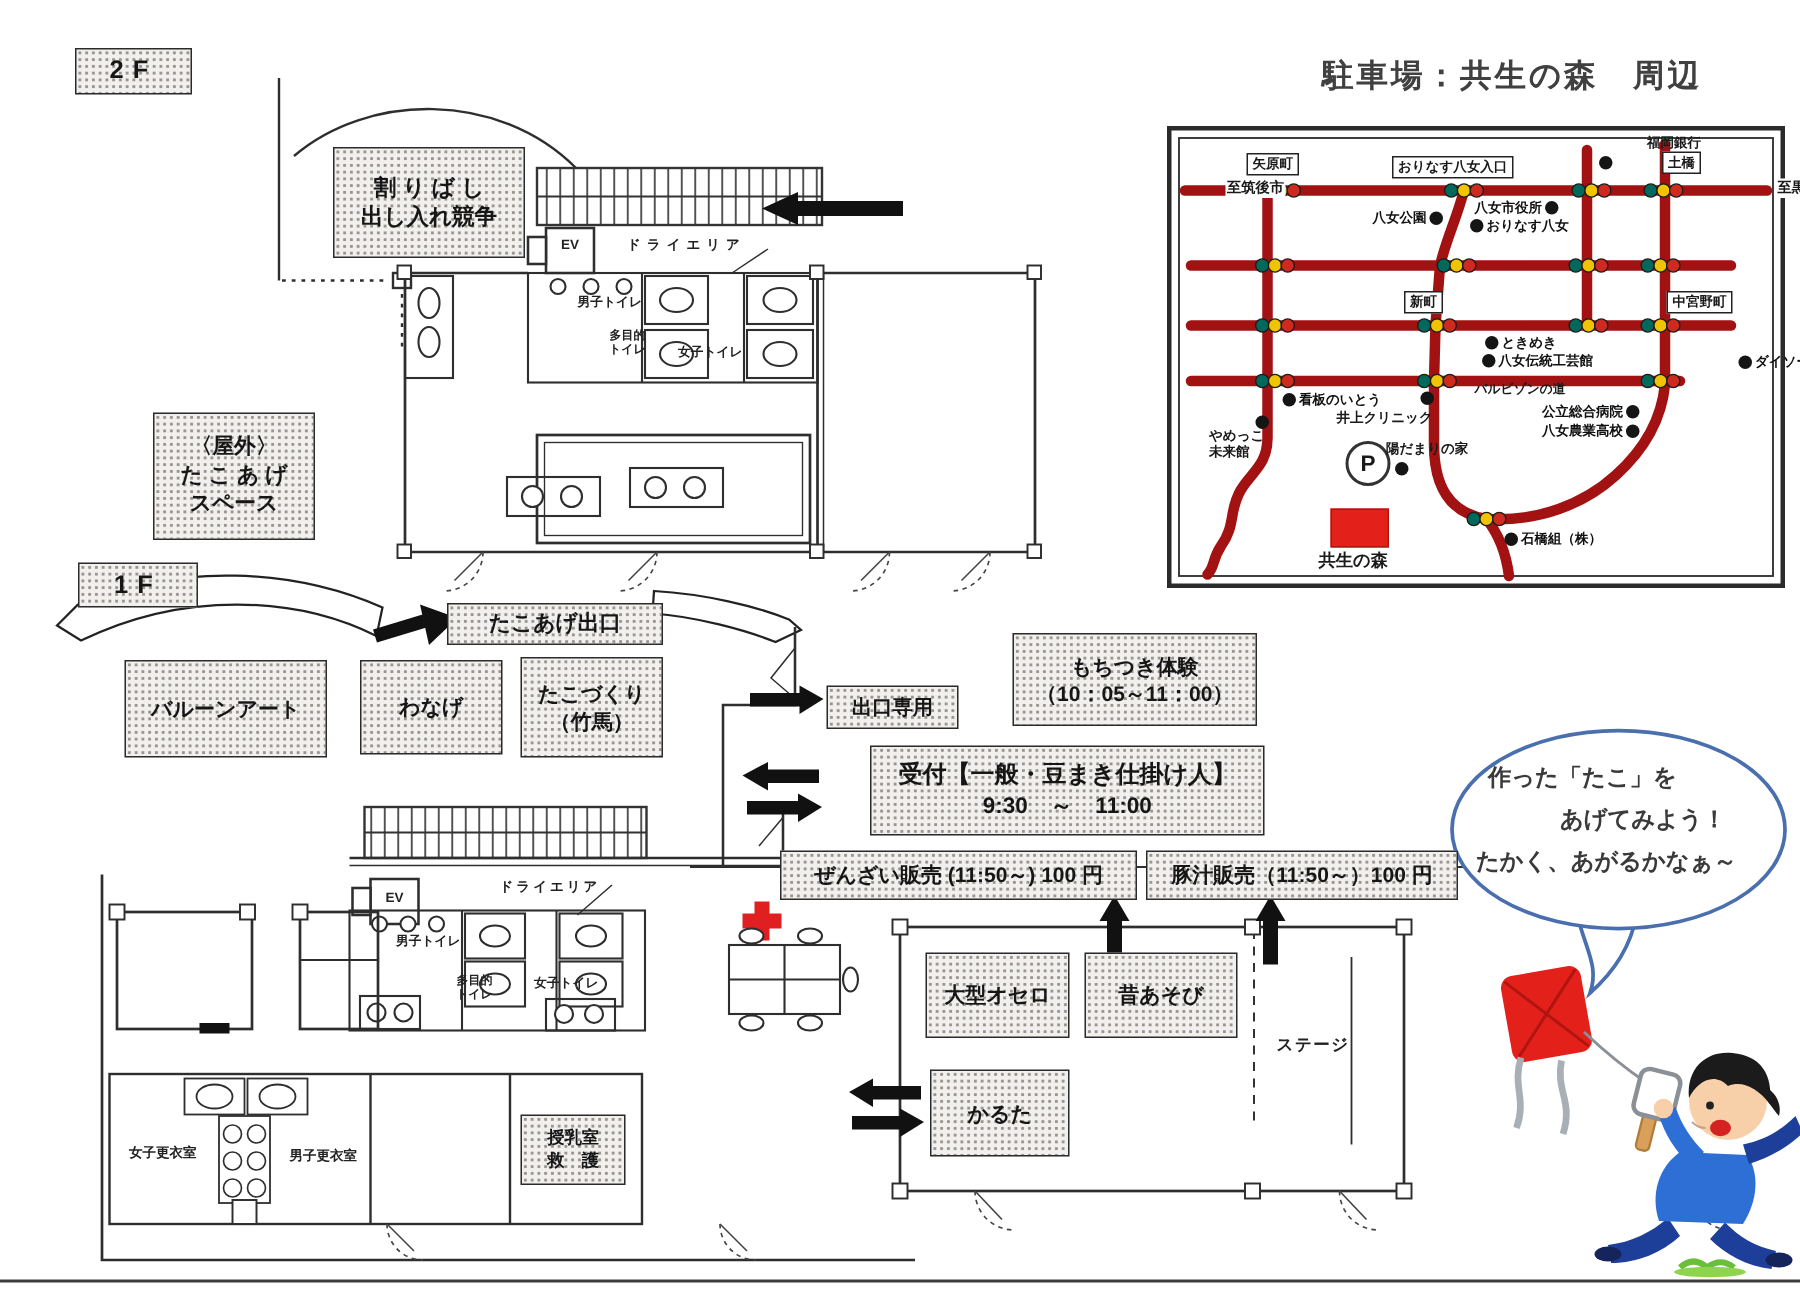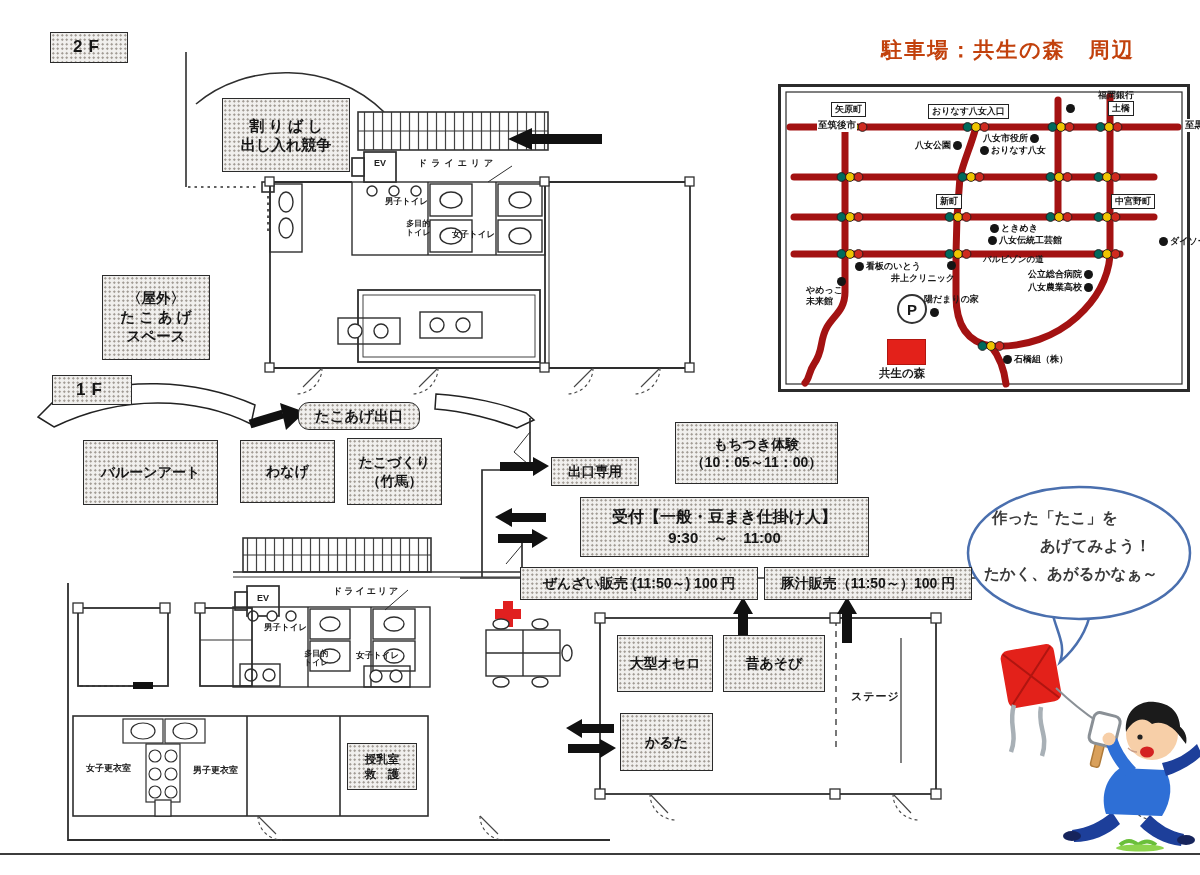--- a/index.html
+++ b/index.html
@@ -23,21 +23,21 @@
   #map .poi{position:absolute;display:flex;align-items:center;gap:2px;font-size:9px;
             font-weight:700;white-space:nowrap;z-index:3;color:#111;line-height:1.2;}
   #map .dot{width:9px;height:9px;border-radius:50%;background:#151515;flex:none;display:inline-block;}
   #map .edge{position:absolute;font-size:9.5px;font-weight:700;background:#fff;padding:0 1px;z-index:3;white-space:nowrap;margin-left:36px;}
   #map .ptxt{position:absolute;font-size:9px;font-weight:700;white-space:nowrap;z-index:3;}
   #pmark{position:absolute;width:26px;height:26px;border:2.5px solid #333;border-radius:50%;
          background:#fff;display:flex;align-items:center;justify-content:center;
          font-weight:700;font-size:15px;z-index:3;}
   #kyosei-rect{position:absolute;background:#e3211a;border:1px solid #b0160f;z-index:3;}
   #map-title{position:absolute;left:836px;top:36px;width:344px;text-align:center;
-             font-size:21px;font-weight:700;letter-spacing:2px;z-index:4;color:#c2410c;}
+             font-size:21px;font-weight:700;letter-spacing:2px;z-index:4;color:#404040;}
   
   .bub{position:absolute;font-size:15.5px;font-weight:600;color:#3a3a3a;white-space:nowrap;z-index:5;}
   .scan-line{position:absolute;left:0;top:853px;width:1200px;height:2px;background:#3c3c3c;z-index:6;}
 </style>
 </head>
 <body>
 
 <div id="stage">
 
 <svg id="plan-svg" width="1200" height="875" viewBox="0 0 1200 875">
@@ -312,21 +312,21 @@
 <div class="dbox" style="left:102px;top:275px;width:108px;height:85px;font-size:14.5px;">
   <span>〈屋外〉</span>
   <span>た こ あ げ</span>
   <span>スペース</span>
 </div>
 
 <div class="dbox" style="left:52px;top:375px;width:80px;height:30px;font-size:17px;letter-spacing:6px;">
       <span>1F</span>
     </div>
 
-<div class="dbox" style="left:298px;top:402px;width:122px;height:28px;font-size:14.5px;border-radius:11px;">
+<div class="dbox" style="left:298px;top:402px;width:144px;height:28px;font-size:14.5px;">
       <span>たこあげ出口</span>
     </div>
 
 <div class="dbox" style="left:83px;top:440px;width:135px;height:65px;font-size:14px;">
       <span>バルーンアート</span>
     </div>
 
 <div class="dbox" style="left:240px;top:440px;width:95px;height:63px;font-size:14px;">
       <span>わなげ</span>
     </div>
@@ -338,21 +338,21 @@
 
 <div class="dbox" style="left:551px;top:457px;width:88px;height:29px;font-size:13.5px;">
       <span>出口専用</span>
     </div>
 
 <div class="dbox" style="left:675px;top:422px;width:163px;height:62px;font-size:14px;">
   <span>もちつき体験</span>
   <span>（10：05～11：00）</span>
 </div>
 
-<div class="dbox" style="left:580px;top:497px;width:289px;height:60px;font-size:16px;">
+<div class="dbox" style="left:580px;top:497px;width:263px;height:60px;font-size:16px;">
   <span>受付【一般・豆まき仕掛け人】</span>
   <span style="font-size:15px;">9:30　～　11:00</span>
 </div>
 
 <div class="dbox" style="left:520px;top:567px;width:238px;height:33px;font-size:14px;">
       <span>ぜんざい販売 (11:50～) 100 円</span>
     </div>
 
 <div class="dbox" style="left:764px;top:567px;width:208px;height:33px;font-size:14px;">
       <span>豚汁販売（11:50～）100 円</span>

